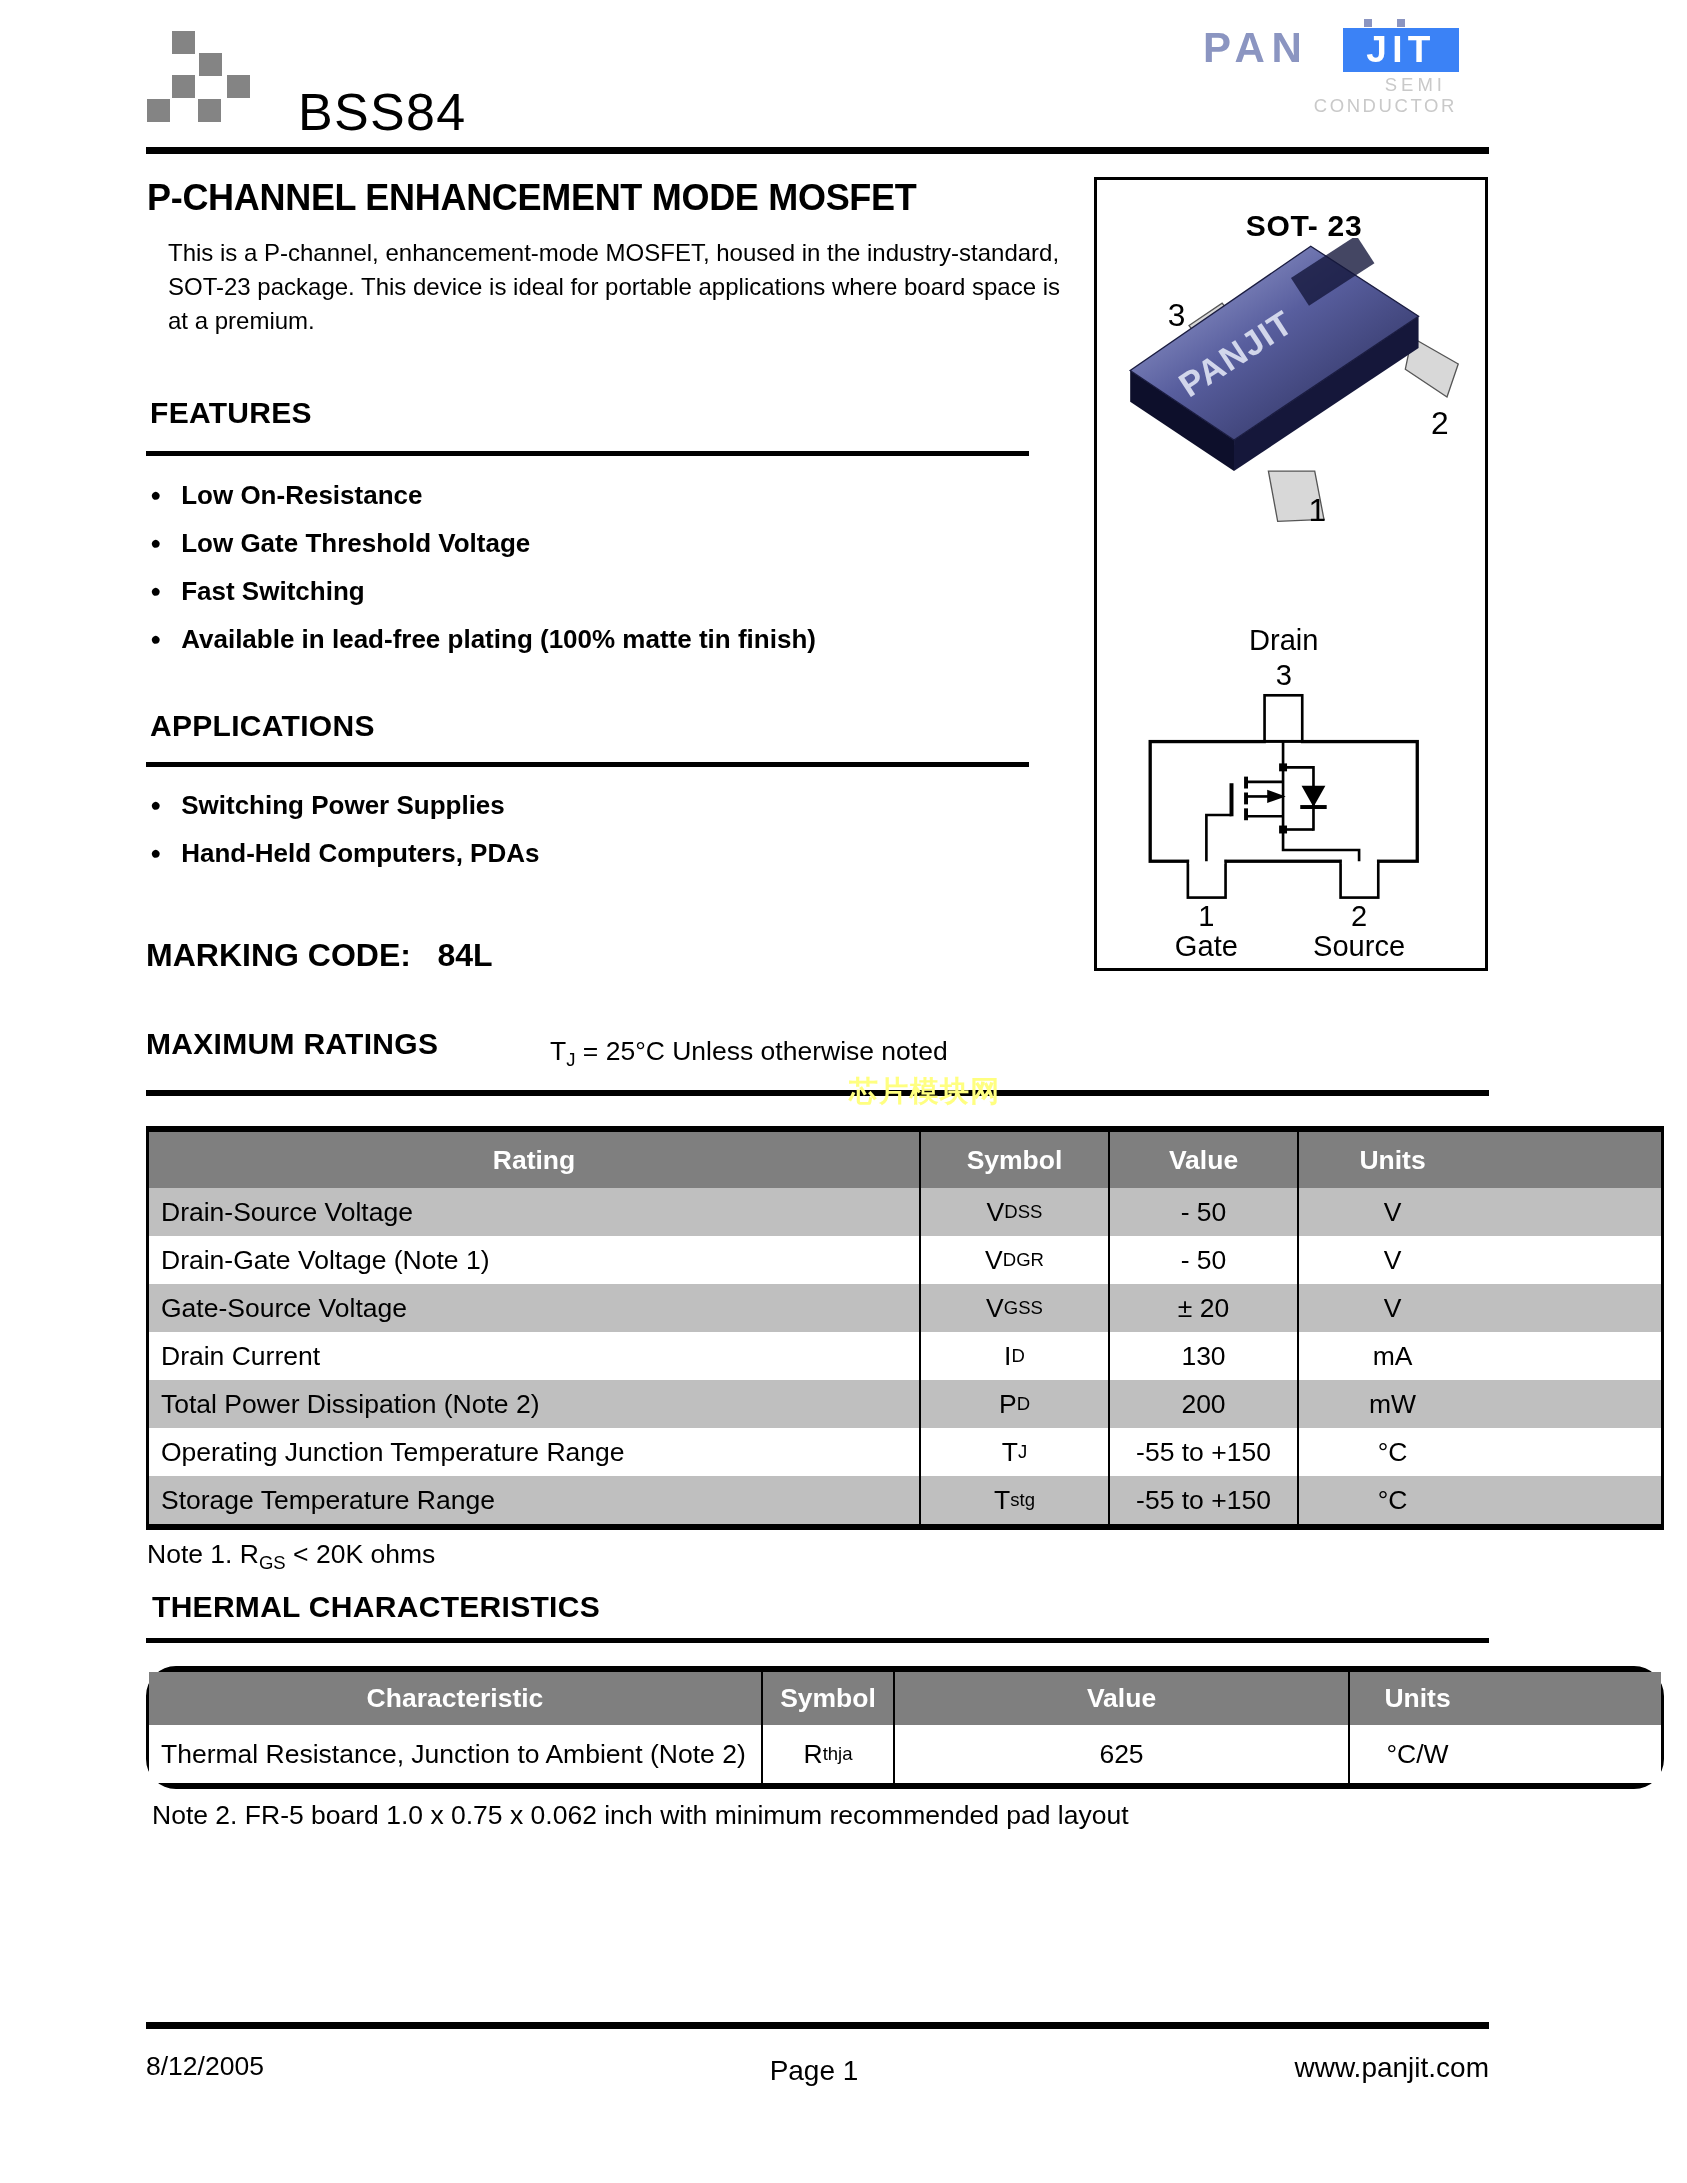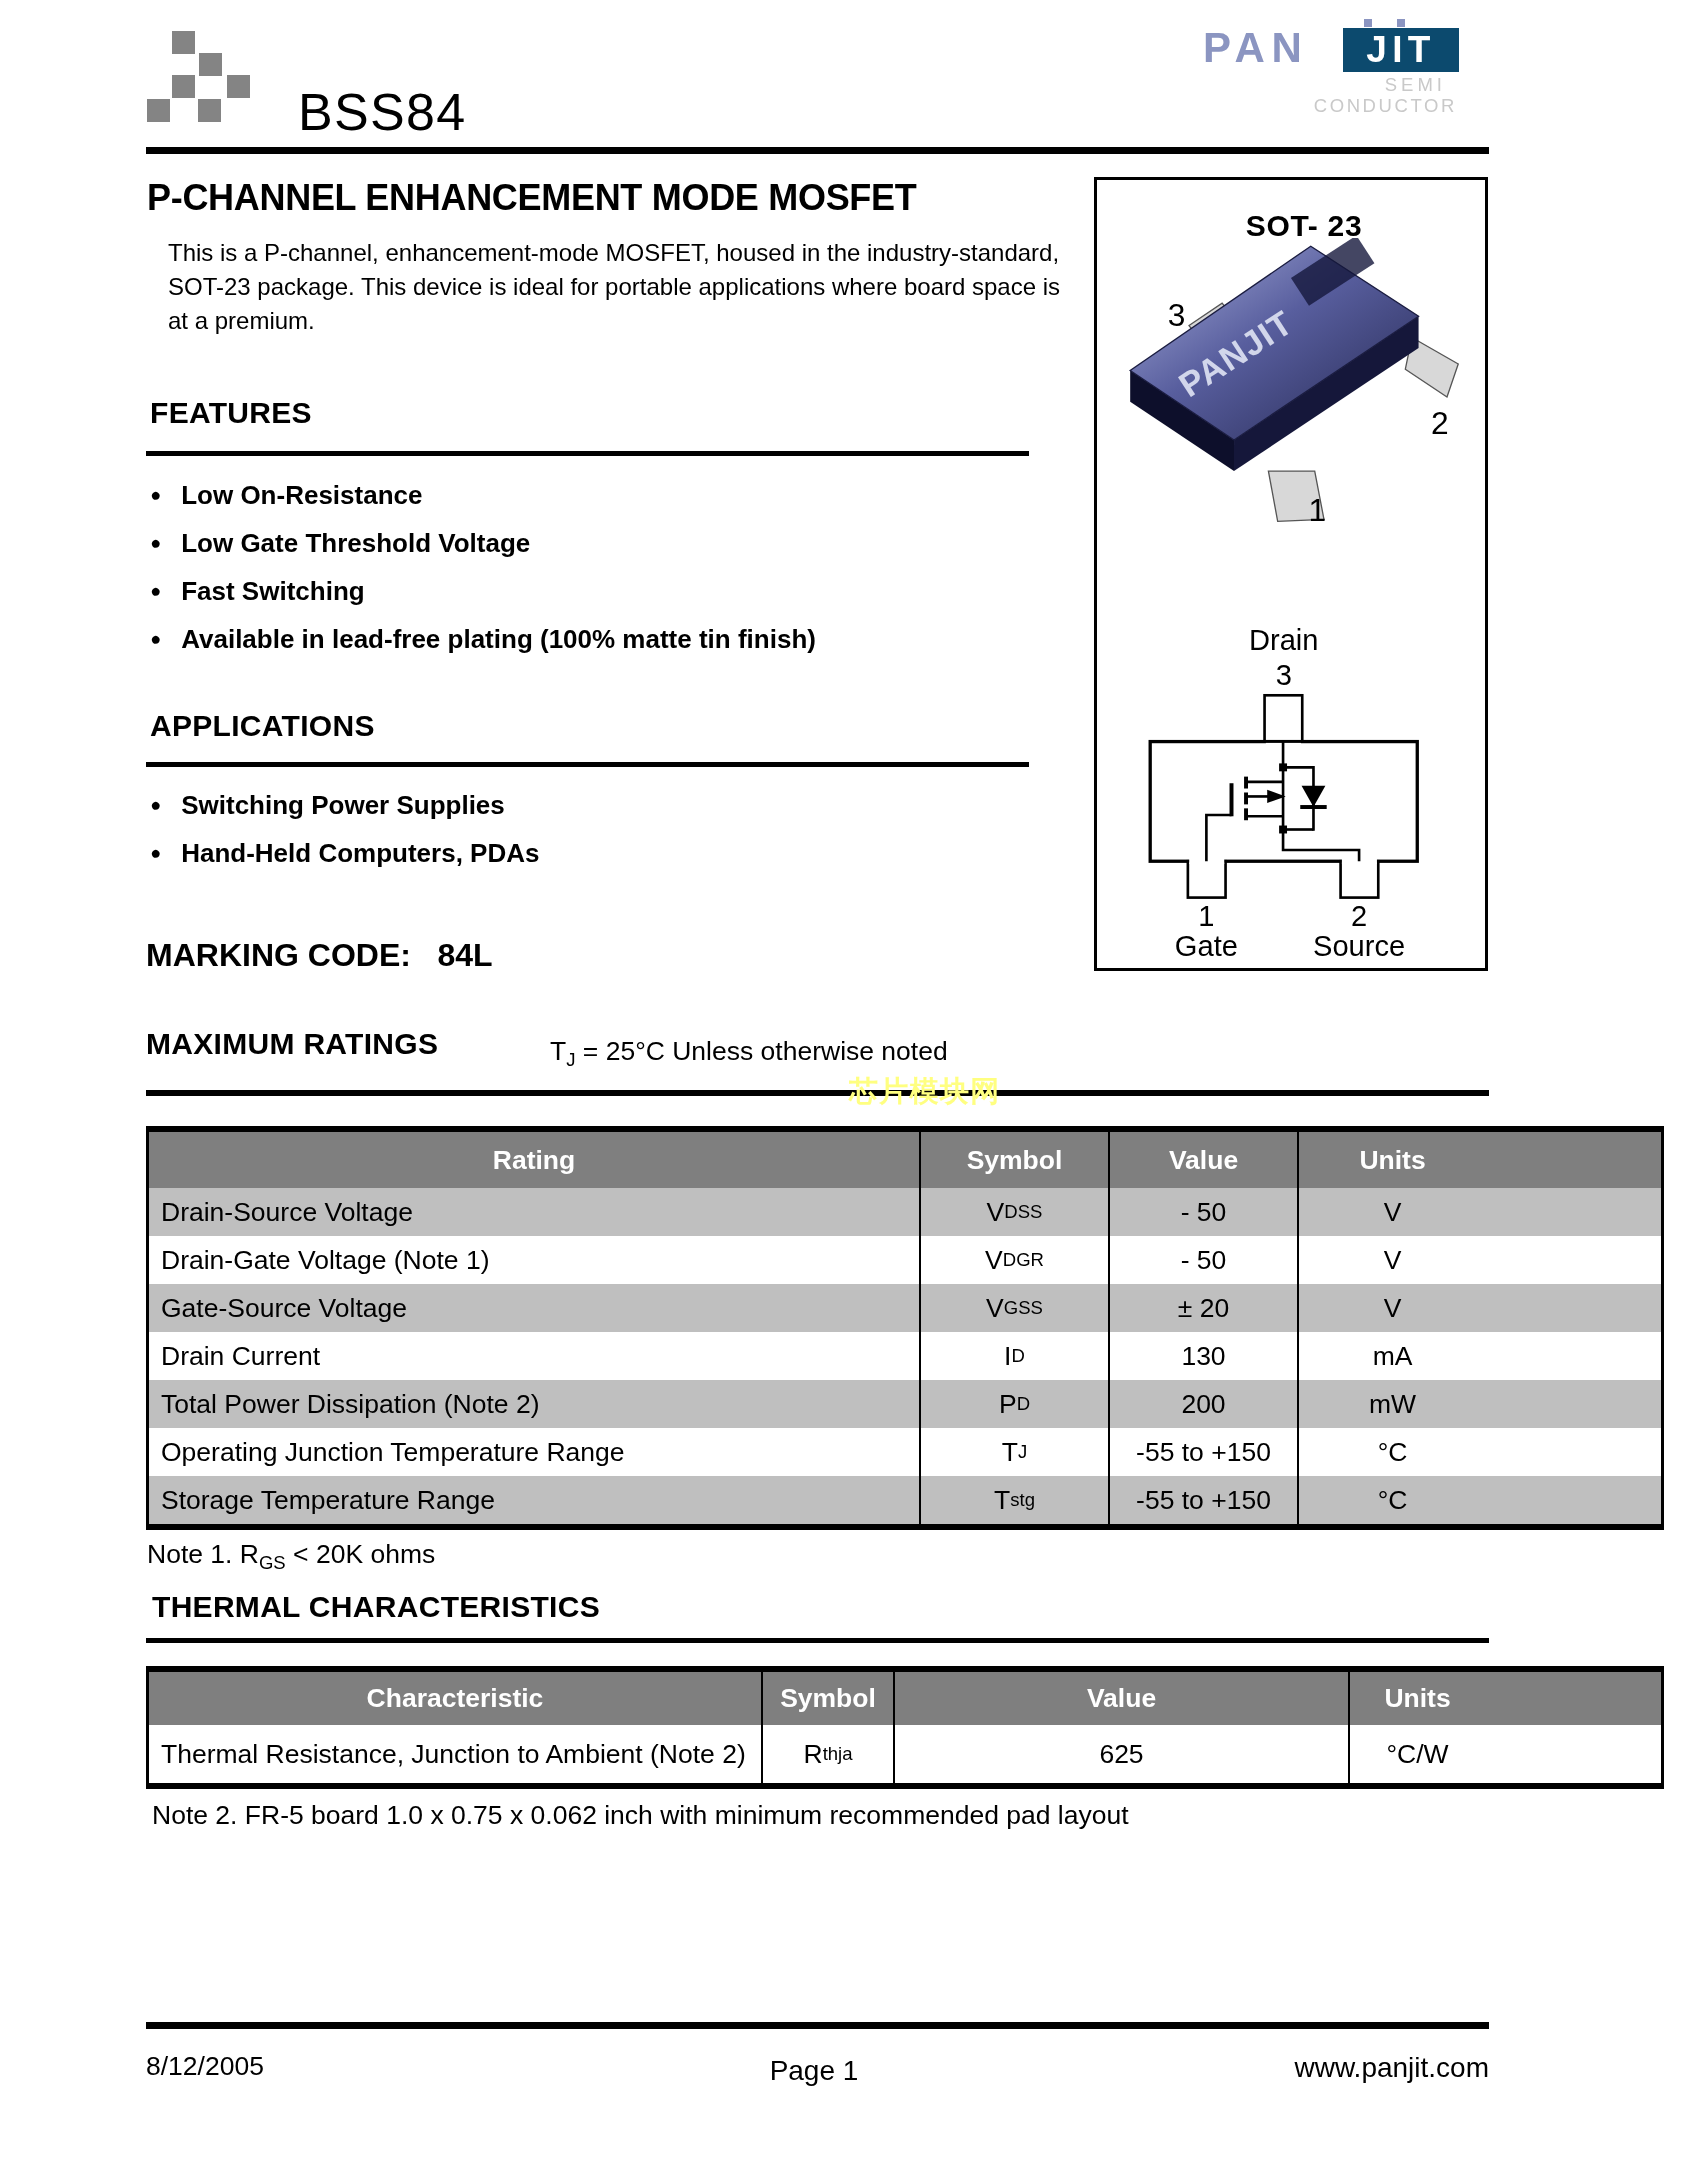--- a/index.html
+++ b/index.html
@@ -8,21 +8,21 @@
     font-family:"Liberation Sans", sans-serif; color:#000; overflow:hidden;
   }
   .abs { position:absolute; }
   .rule { position:absolute; background:#000; }
   sub { font-size:70%; line-height:0; }
 
   
   .logo-sq { position:absolute; width:23px; height:23px; background:#848484; }
   .part-number { position:absolute; left:298px; top:82px; font-size:52px; font-weight:normal; letter-spacing:1.3px; }
   .pan-text { position:absolute; left:1203px; top:24px; font-size:42px; font-weight:bold; color:#8b95c1; letter-spacing:6.6px; }
-  .jit-box { position:absolute; left:1343px; top:28px; width:116px; height:44px; background:#0c4a6e; text-align:center; }
+  .jit-box { position:absolute; left:1343px; top:28px; width:116px; height:44px; background:#3b82f6; text-align:center; }
   .jit-box span { font-size:37px; font-weight:bold; color:#ffffff; letter-spacing:5.3px; line-height:44px; }
   .jit-dot { position:absolute; width:8px; height:8px; background:#8b95c1; }
   .semi-text { position:absolute; right:241px; top:74px; font-size:18.5px; color:#c9c9c9; letter-spacing:4px; }
   .conductor-text { position:absolute; right:230px; top:95px; font-size:18.5px; color:#c9c9c9; letter-spacing:2.6px; }
 
   
   .doc-title { position:absolute; left:147px; top:177px; font-size:36px; font-weight:bold; letter-spacing:-0.3px; }
   .doc-desc { position:absolute; left:168px; top:236px; width:906px; font-size:24px; line-height:34px; }
   .h-section { position:absolute; font-size:30px; font-weight:bold; letter-spacing:0.3px; }
   .bullets { position:absolute; left:150px; list-style:none; margin:0; padding:0; }
@@ -275,21 +275,21 @@
     </div>
   </div>
 
   <div class="note" style="left:147px;top:1539px;">
     <span>Note 1. R</span><sub>GS</sub><span> &lt; 20K ohms</span>
   </div>
 
   <div class="h-section" style="left:152px;top:1590px;">THERMAL CHARACTERISTICS</div>
   <div class="rule" style="left:146px;top:1638px;width:1343px;height:4.6px;"></div>
 
-  <div class="dtable thermal" style="top:1666px;">
+  <div class="dtable thermal" style="top:1666px;border-radius:30px;">
     <div class="trow thead" style="height:53px;">
       <div class="tcell">Characteristic</div>
       <div class="tcell">Symbol</div>
       <div class="tcell">Value</div>
       <div class="tcell">Units</div>
     </div>
     <div class="trow row-white" style="height:58px;">
       <div class="tcell">Thermal Resistance, Junction to Ambient (Note 2)</div>
       <div class="tcell">
           <span>R</span>

